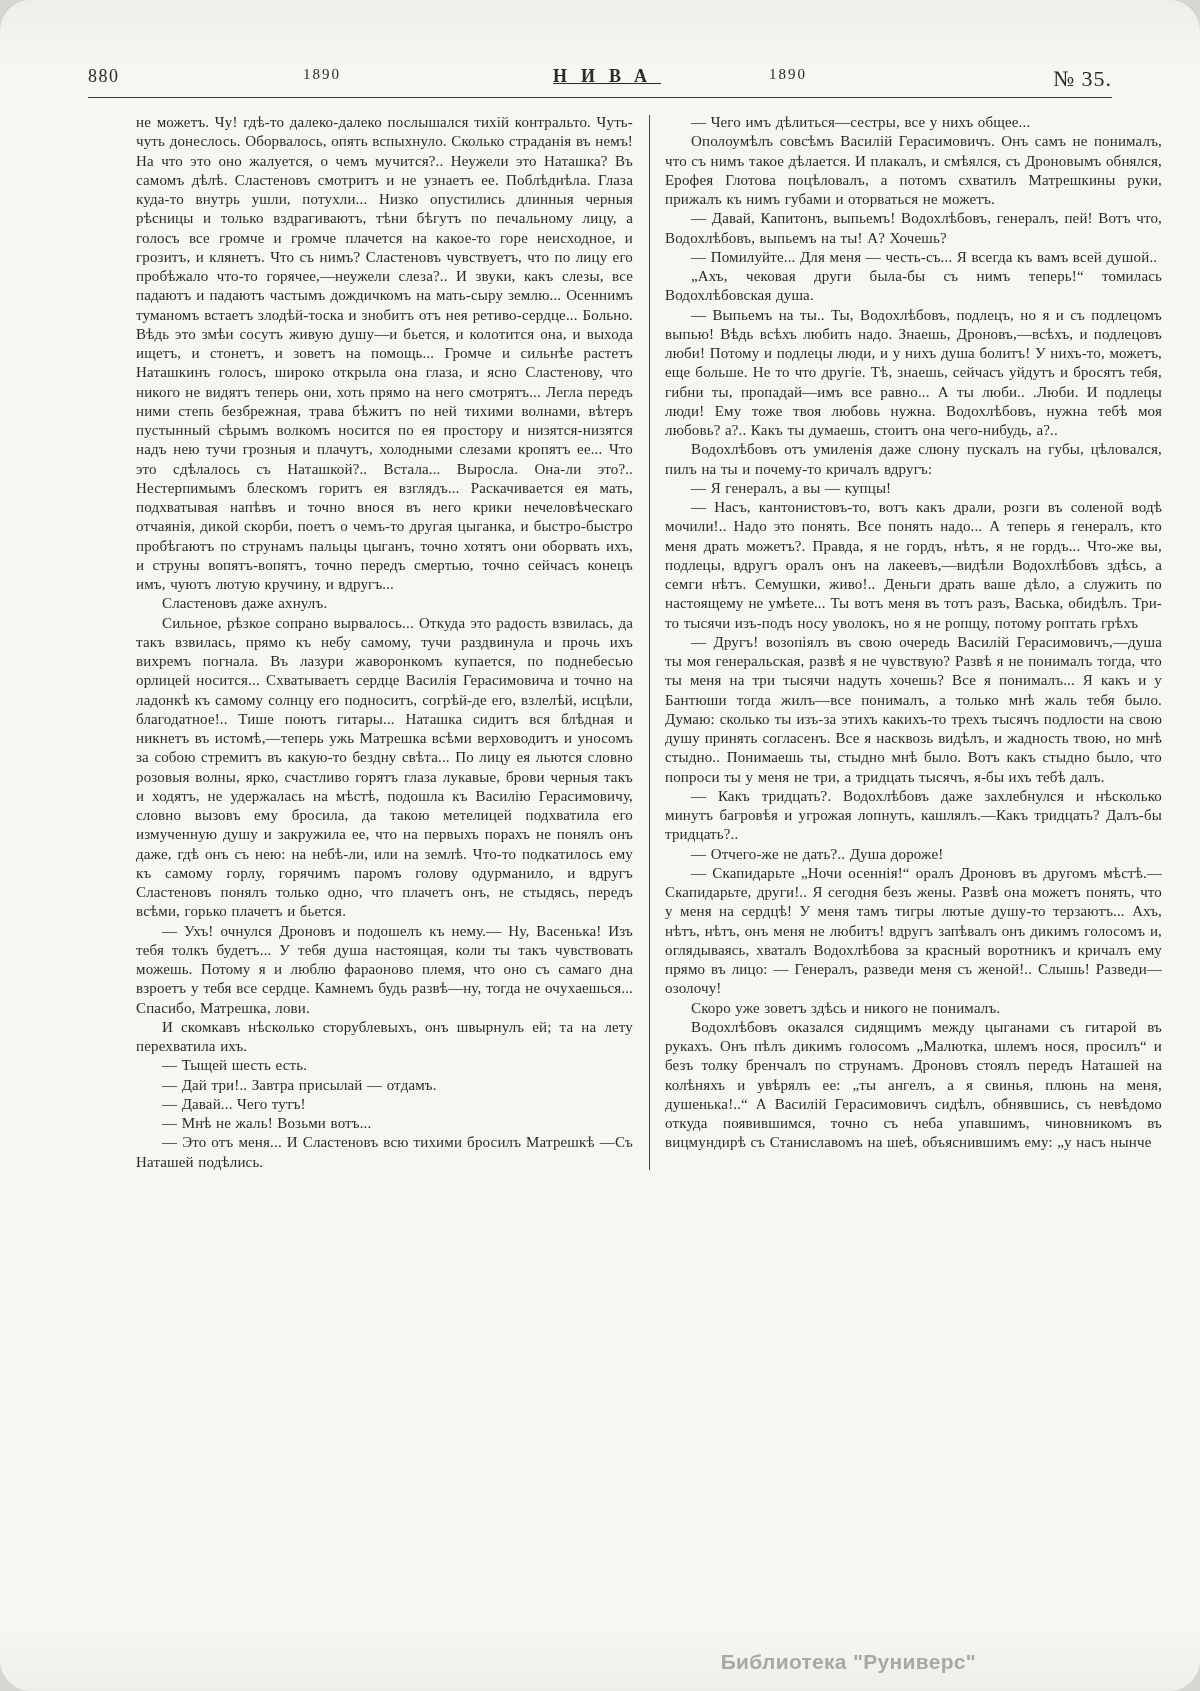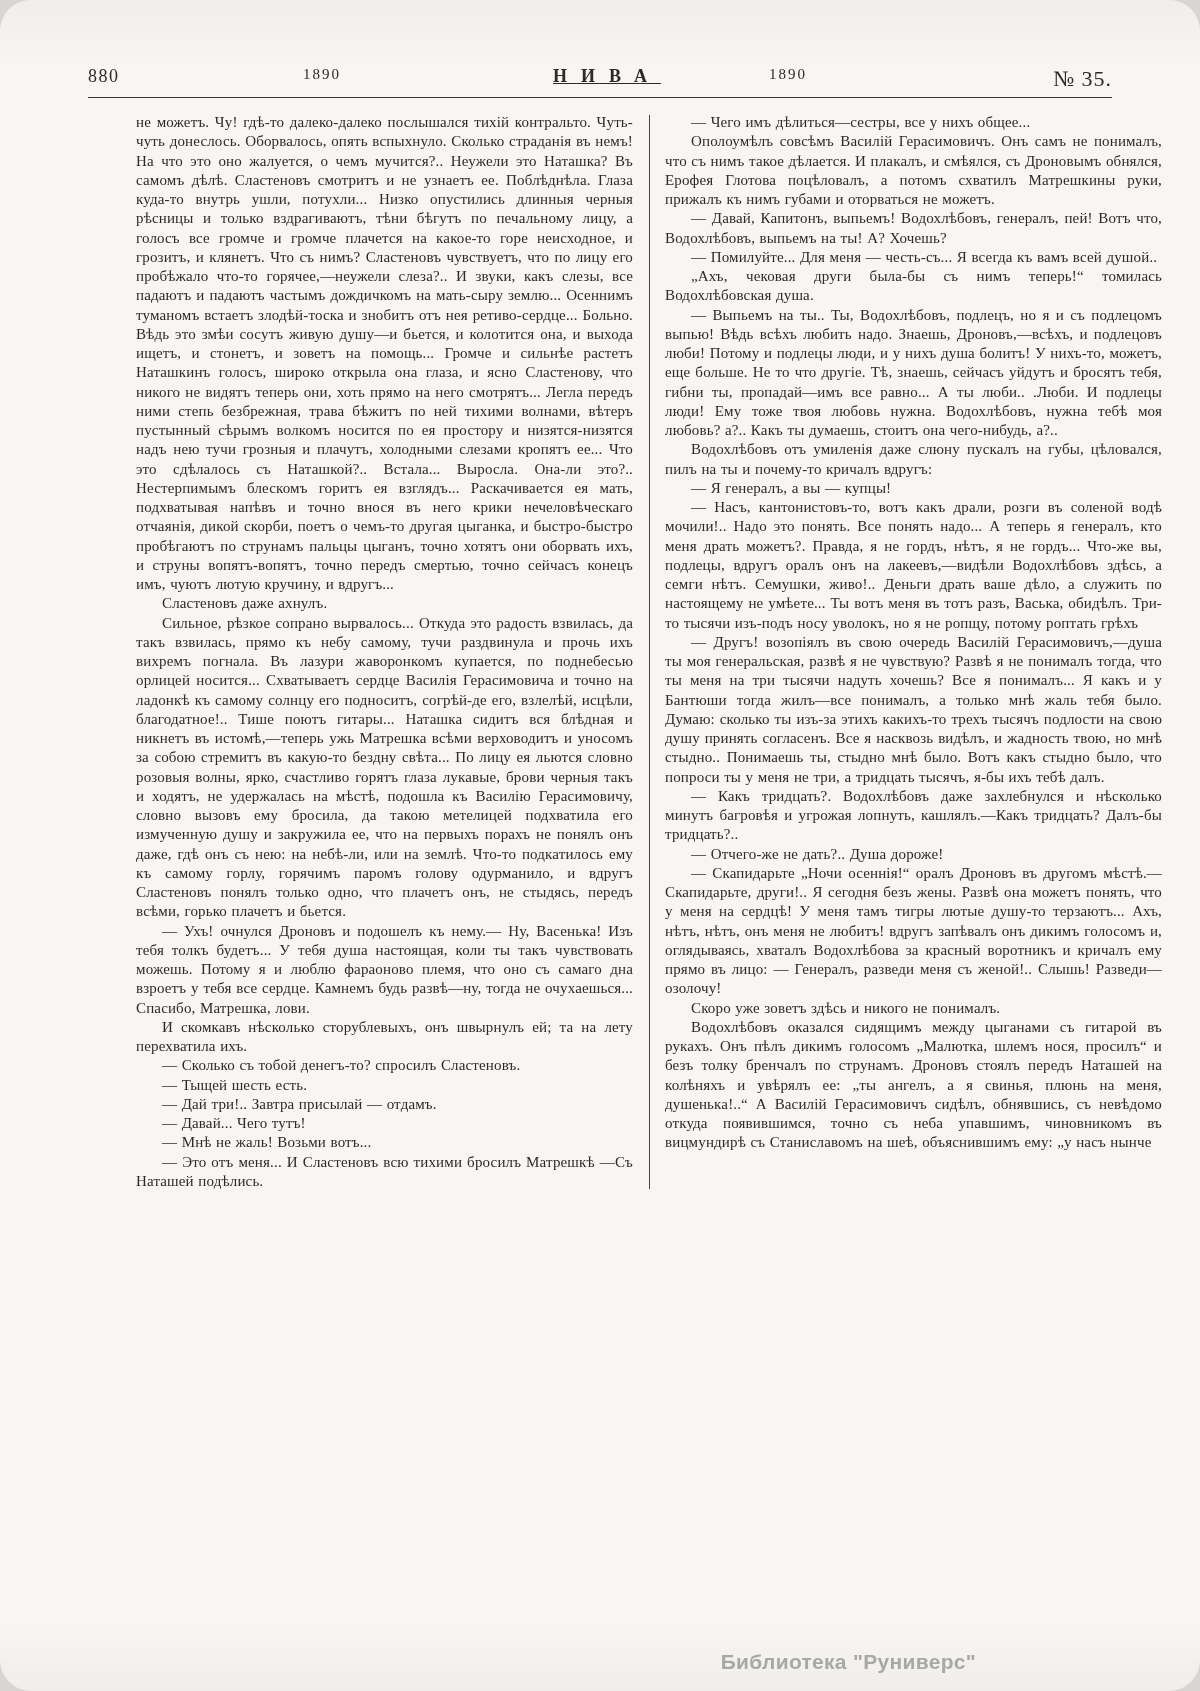--- a/index.html
+++ b/index.html
@@ -49,21 +49,20 @@
 
   <div class="rule"></div>
 
   <main class="columns">
     <div class="col" id="col-left">
         <p class="para">не можетъ. Чу! гдѣ-то далеко-далеко послышался тихій контральто. Чуть-чуть донеслось. Оборвалось, опять вспыхнуло. Сколько страданія въ немъ! На что это оно жалуется, о чемъ мучится?.. Неужели это Наташка? Въ самомъ дѣлѣ. Сластеновъ смотритъ и не узнаетъ ее. Поблѣднѣла. Глаза куда-то внутрь ушли, потухли... Низко опустились длинныя черныя рѣсницы и только вздрагиваютъ, тѣни бѣгутъ по печальному лицу, а голосъ все громче и громче плачется на какое-то горе неисходное, и грозитъ, и клянетъ. Что съ нимъ? Сластеновъ чувствуетъ, что по лицу его пробѣжало что-то горячее,—неужели слеза?.. И звуки, какъ слезы, все падаютъ и падаютъ частымъ дождичкомъ на мать-сыру землю... Осеннимъ туманомъ встаетъ злодѣй-тоска и знобитъ отъ нея ретиво-сердце... Больно. Вѣдь это змѣи сосутъ живую душу—и бьется, и колотится она, и выхода ищетъ, и стонетъ, и зоветъ на помощь... Громче и сильнѣе растетъ Наташкинъ голосъ, широко открыла она глаза, и ясно Сластенову, что никого не видятъ теперь они, хоть прямо на него смотрятъ... Легла передъ ними степь безбрежная, трава бѣжитъ по ней тихими волнами, вѣтеръ пустынный сѣрымъ волкомъ носится по ея простору и низятся-низятся надъ нею тучи грозныя и плачутъ, холодными слезами кропятъ ее... Что это сдѣлалось съ Наташкой?.. Встала... Выросла. Она-ли это?.. Нестерпимымъ блескомъ горитъ ея взглядъ... Раскачивается ея мать, подхватывая напѣвъ и точно внося въ него крики нечеловѣческаго отчаянія, дикой скорби, поетъ о чемъ-то другая цыганка, и быстро-быстро пробѣгаютъ по струнамъ пальцы цыганъ, точно хотятъ они оборвать ихъ, и струны вопятъ-вопятъ, точно передъ смертью, точно сейчасъ конецъ имъ, чуютъ лютую кручину, и вдругъ...</p>
         <p class="para indent">Сластеновъ даже ахнулъ.</p>
         <p class="para indent">Сильное, рѣзкое сопрано вырвалось... Откуда это радость взвилась, да такъ взвилась, прямо къ небу самому, тучи раздвинула и прочь ихъ вихремъ погнала. Въ лазури жаворонкомъ купается, по поднебесью орлицей носится... Схватываетъ сердце Василія Герасимовича и точно на ладонкѣ къ самому солнцу его подноситъ, согрѣй-де его, взлелѣй, исцѣли, благодатное!.. Тише поютъ гитары... Наташка сидитъ вся блѣдная и никнетъ въ истомѣ,—теперь ужь Матрешка всѣми верховодитъ и уносомъ за собою стремитъ въ какую-то бездну свѣта... По лицу ея льются словно розовыя волны, ярко, счастливо горятъ глаза лукавые, брови черныя такъ и ходятъ, не удержалась на мѣстѣ, подошла къ Василію Герасимовичу, словно вызовъ ему бросила, да такою метелицей подхватила его измученную душу и закружила ее, что на первыхъ порахъ не понялъ онъ даже, гдѣ онъ съ нею: на небѣ-ли, или на землѣ. Что-то подкатилось ему къ самому горлу, горячимъ паромъ голову одурманило, и вдругъ Сластеновъ понялъ только одно, что плачетъ онъ, не стыдясь, передъ всѣми, горько плачетъ и бьется.</p>
         <p class="para indent">— Ухъ! очнулся Дроновъ и подошелъ къ нему.— Ну, Васенька! Изъ тебя толкъ будетъ... У тебя душа настоящая, коли ты такъ чувствовать можешь. Потому я и люблю фараоново племя, что оно съ самаго дна взроетъ у тебя все сердце. Камнемъ будь развѣ—ну, тогда не очухаешься... Спасибо, Матрешка, лови.</p>
         <p class="para indent">И скомкавъ нѣсколько сторублевыхъ, онъ швырнулъ ей; та на лету перехватила ихъ.</p>
-        <p class="para indent">— Сколько съ тобой денегъ-то? спросилъ Сластеновъ.</p>
         <p class="para indent">— Тыщей шесть есть.</p>
         <p class="para indent">— Дай три!.. Завтра присылай — отдамъ.</p>
         <p class="para indent">— Давай... Чего тутъ!</p>
         <p class="para indent">— Мнѣ не жаль! Возьми вотъ...</p>
         <p class="para indent">— Это отъ меня... И Сластеновъ всю тихими бросилъ Матрешкѣ —Съ Наташей подѣлись.</p>
       </div>
     <div class="divider"></div>
     <div class="col" id="col-right">
         <p class="para indent">— Чего имъ дѣлиться—сестры, все у нихъ общее...</p>
         <p class="para indent">Ополоумѣлъ совсѣмъ Василій Герасимовичъ. Онъ самъ не понималъ, что съ нимъ такое дѣлается. И плакалъ, и смѣялся, съ Дроновымъ обнялся, Ерофея Глотова поцѣловалъ, а потомъ схватилъ Матрешкины руки, прижалъ къ нимъ губами и оторваться не можетъ.</p>

